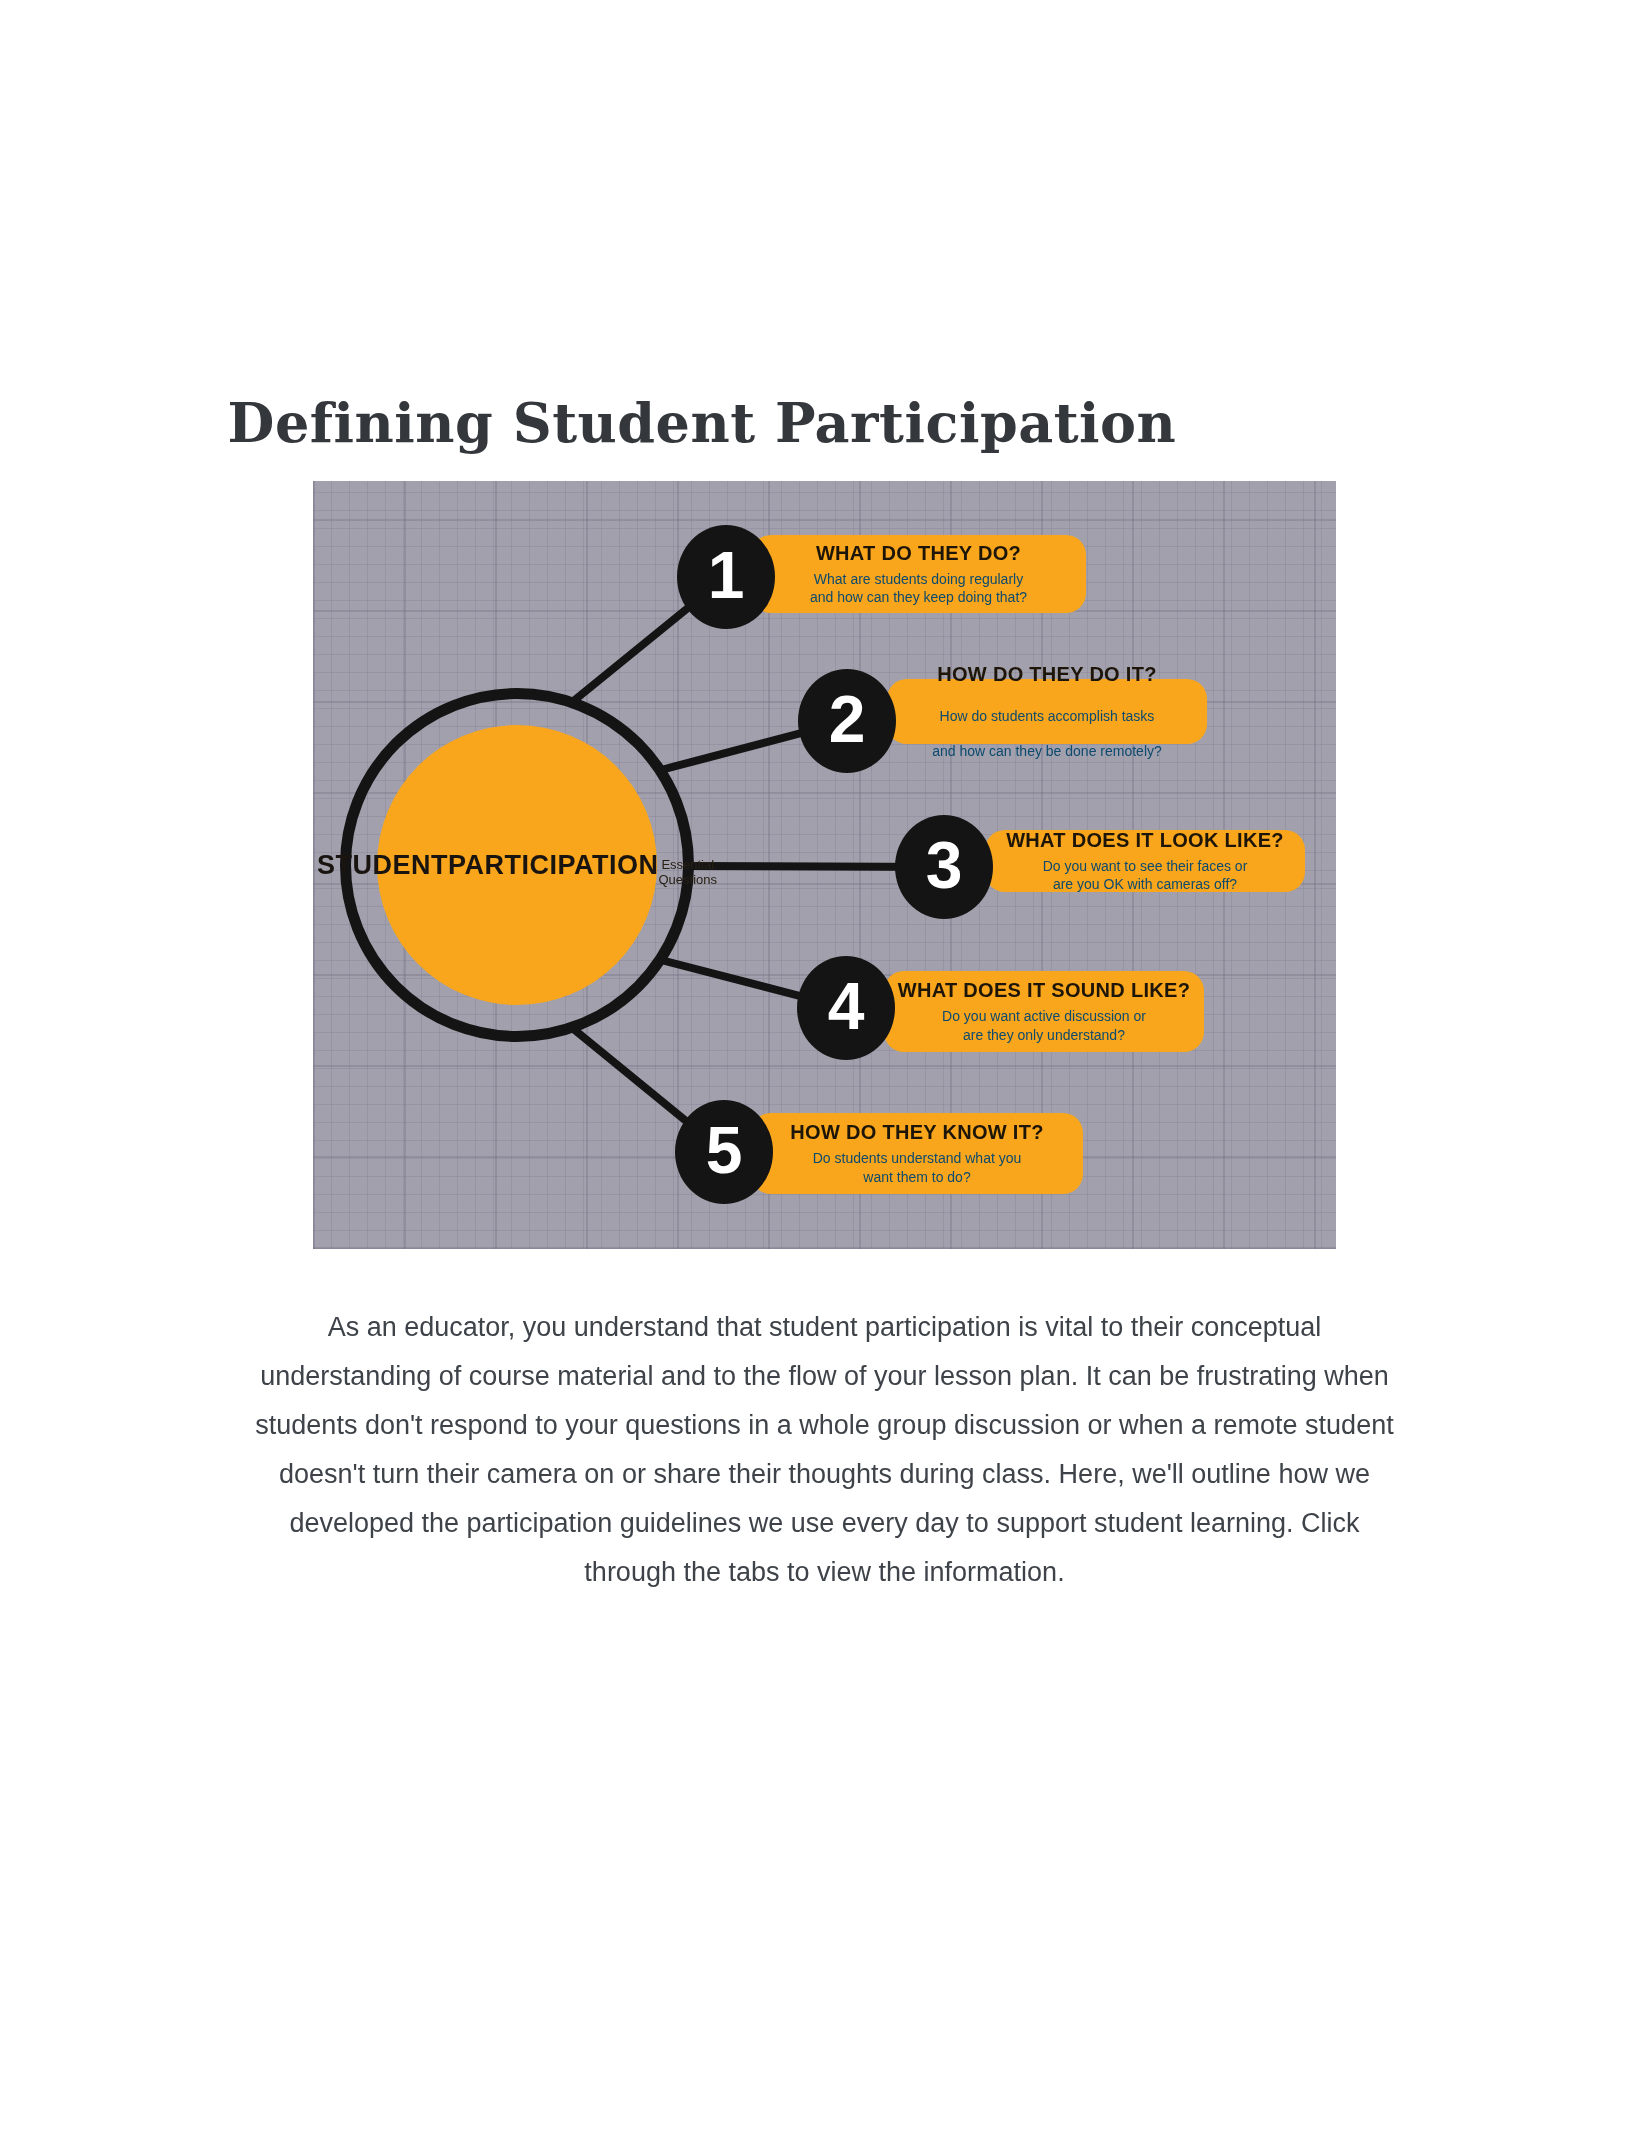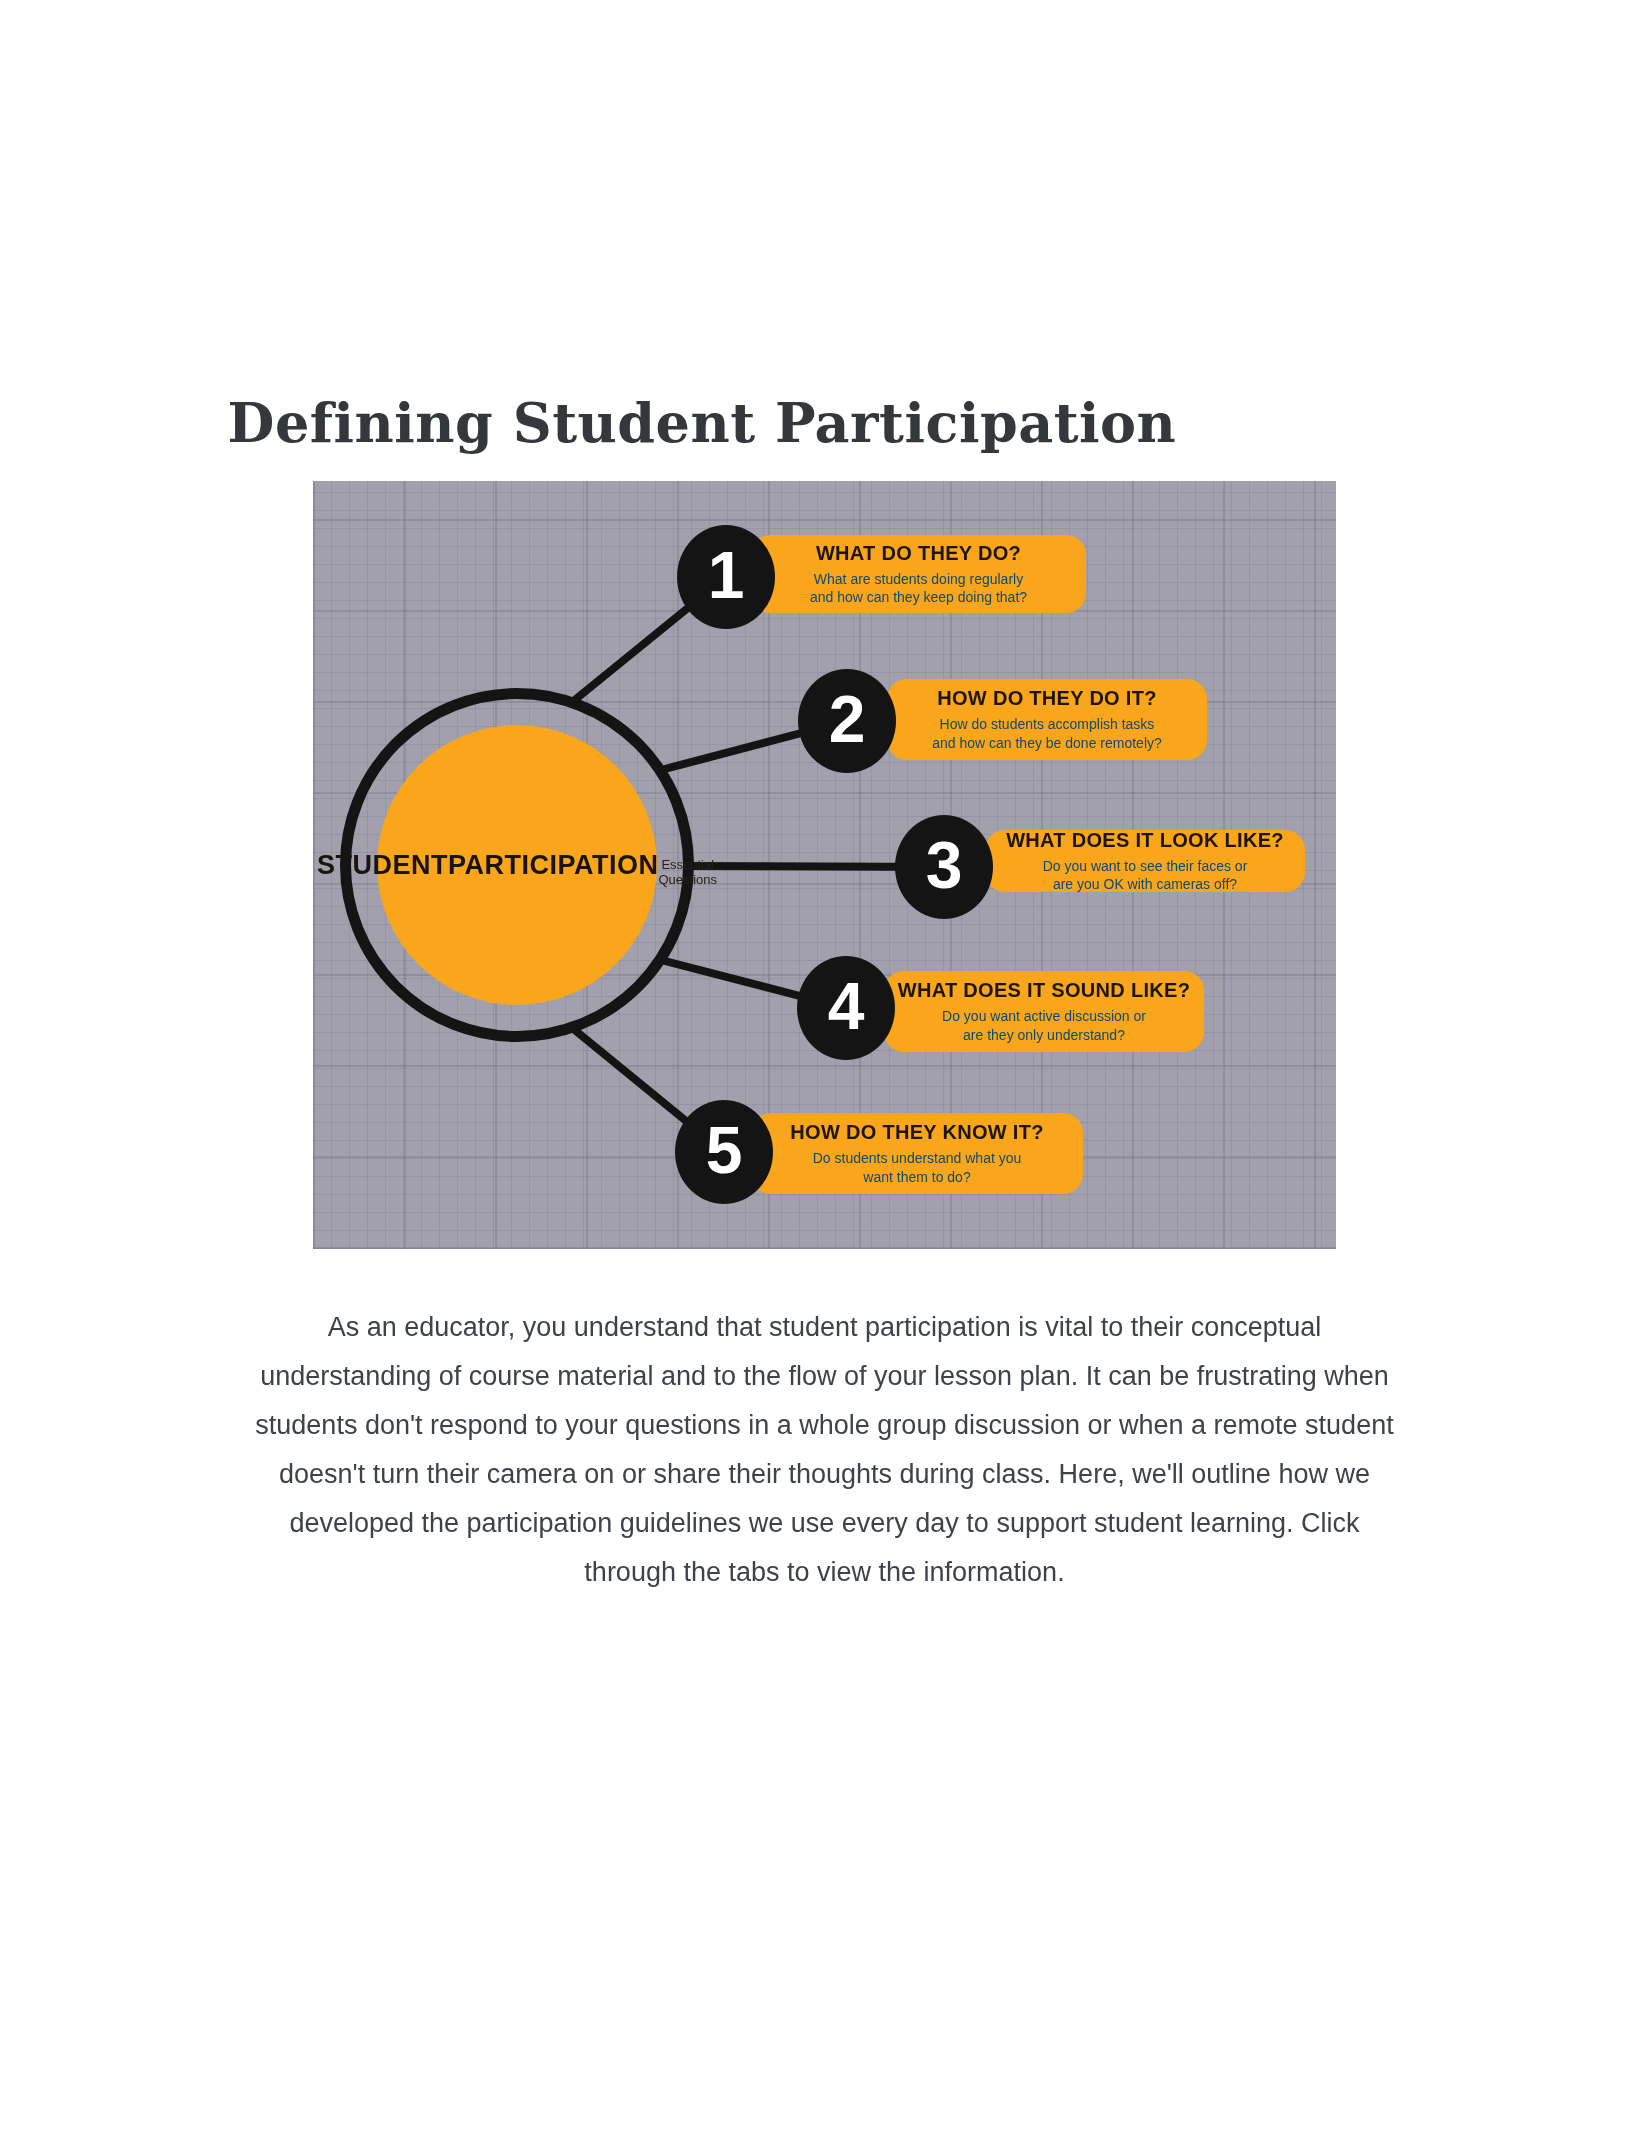--- a/index.html
+++ b/index.html
@@ -75,21 +75,21 @@
     line-height:1.3; white-space:nowrap;
   }
 
   
   .c1 { left:364px; top:44px;  }
   .c2 { left:485px; top:188px; }
   .c3 { left:582px; top:334px; }
   .c4 { left:484px; top:475px; }
   .c5 { left:362px; top:619px; }
   .p1 { left:438px; top:54px;  width:335px; height:78px; }
-  .p2 { left:574px; top:198px; width:320px; height:81px; }
+  .p2 { left:574px; top:198px; width:320px; height:65px;gap:16px; }
   .p3 { left:672px; top:349px; width:320px; height:62px; }
   .p4 { left:571px; top:490px; width:320px; height:81px; }
   .p5 { left:438px; top:632px; width:332px; height:81px; }
 
   
   .intro {
     position:absolute; left:0; top:1303px; width:1649px;
     text-align:center;
   }
   .intro-line {

